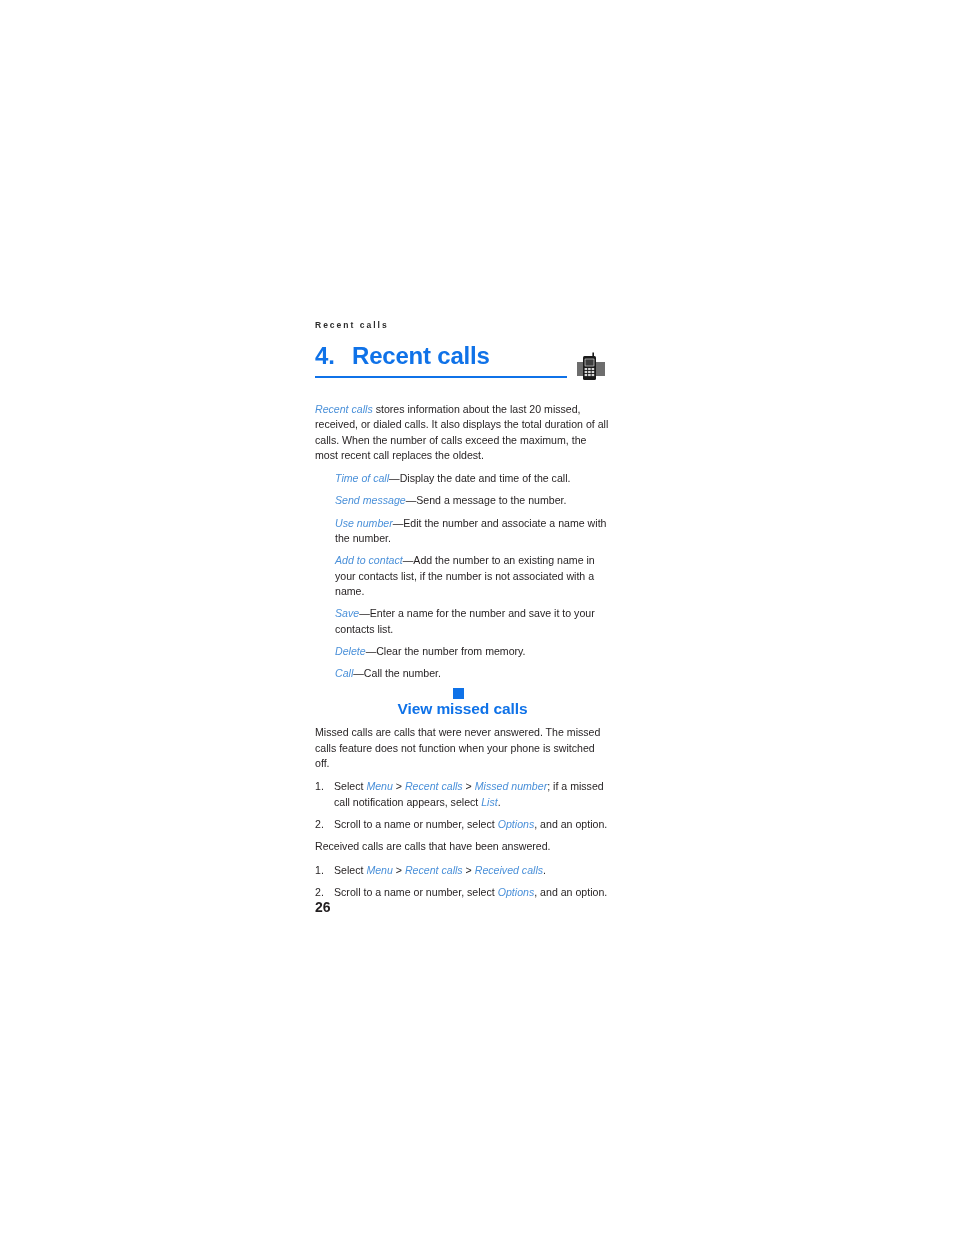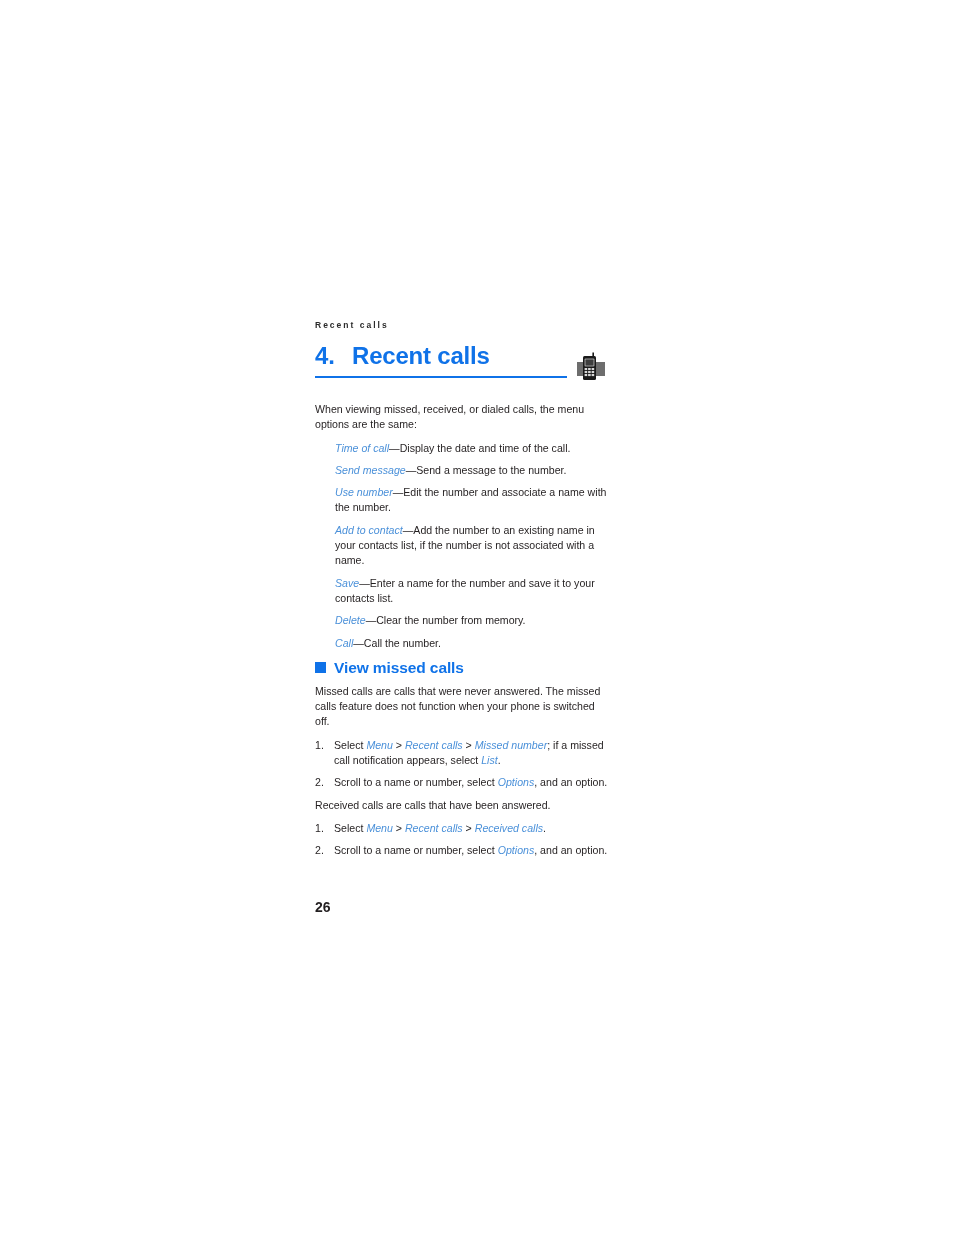--- a/index.html
+++ b/index.html
@@ -116,21 +116,21 @@
   .sq {
     display: inline-block;
     width: 11px;
     height: 11px;
     background: #0f72e8;
     margin-right: 8px;
     flex: 0 0 11px;
     position: relative;
     top: 0px;
   }
-  .sec-gap-top { margin-top: 16px; }
+  .sec-gap-top { margin-top: 16px; flex-direction: column; }
   .sec-gap-top2 { margin-top: 17px; }
   .after-heading { margin-top: 6px; }
 
   
   ol.steps {
     margin: 4px 0 0 0;
     padding: 0;
     list-style: none;
   }
   ol.steps li {
@@ -188,22 +188,22 @@
       <rect x="15.6" y="19" width="2.6" height="2.1" fill="#d8d8d8"></rect>
       <rect x="8.6" y="22" width="2.6" height="2.1" fill="#d8d8d8"></rect>
       <rect x="12.1" y="22" width="2.6" height="2.1" fill="#d8d8d8"></rect>
       <rect x="15.6" y="22" width="2.6" height="2.1" fill="#d8d8d8"></rect>
       <rect x="16.4" y="0.5" width="1.6" height="5" fill="#1a1a1a"></rect>
     </svg>
   </div>
 
   <div class="col">
 
-
-    <p>When viewing missed, received, or dialed calls, the menu options are the same:</p>
+    <p><span class="ui">Recent calls</span><span> stores information about the last 20 missed, received, or dialed calls. It also displays the total duration of all calls. When the number of calls exceed the maximum, the most recent call replaces the oldest.</span></p>
+
 
     <p class="tight"><span class="ui">Time of call</span><span>—Display the date and time of the call.</span></p>
 
     <p class="tight"><span class="ui">Send message</span><span>—Send a message to the number.</span></p>
 
     <p class="tight"><span class="ui">Use number</span><span>—Edit the number and associate a name with the number.</span></p>
 
     <p class="tight"><span class="ui">Add to contact</span><span>—Add the number to an existing name in your contacts list, if the number is not associated with a name.</span></p>
 
     <p class="tight"><span class="ui">Save</span><span>—Enter a name for the number and save it to your contacts list.</span></p>

